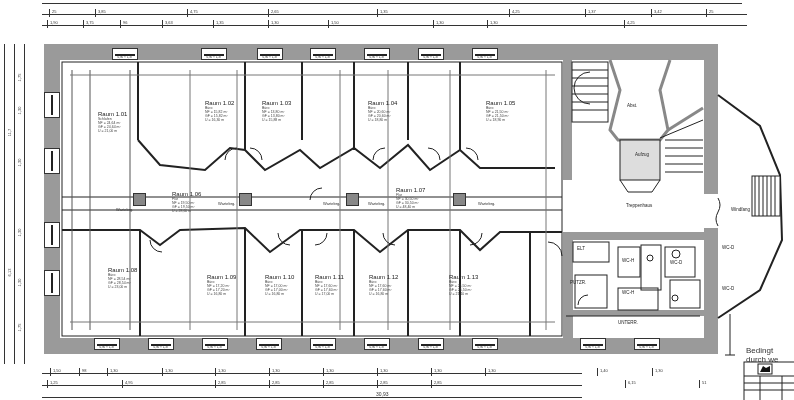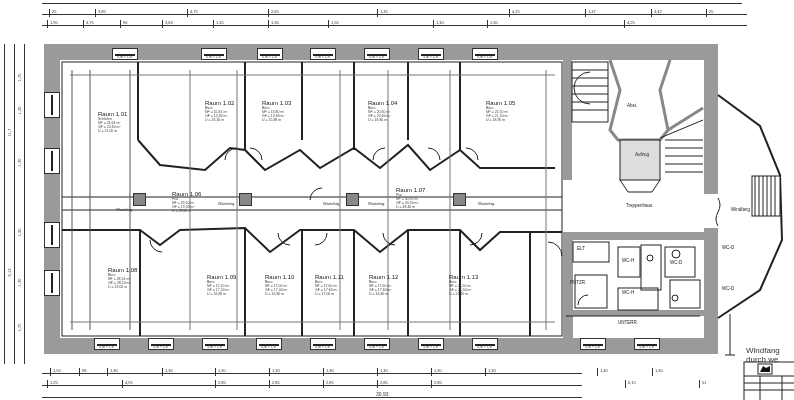--- a/index.html
+++ b/index.html
@@ -466,13 +466,13 @@
     <div class="room-lbl" style="left: 722px; top: 286px; font-size: 4.5px;">WC-D</div>
   </div>
 <div id="corridor-labels">
     <div class="dim" style="left: 116px; top: 207px;">Wartebrg.</div>
     <div class="dim" style="left: 218px; top: 201px;">Wartebrg.</div>
     <div class="dim" style="left: 323px; top: 201px;">Wartebrg.</div>
     <div class="dim" style="left: 368px; top: 201px;">Wartebrg.</div>
     <div class="dim" style="left: 478px; top: 201px;">Wartebrg.</div>
   </div>
 
-<div class="abs" style="left:746px;top:346px;font-size:8px;color:#333;">Windfang durch we</div>
+<div class="abs" style="left:746px;top:346px;font-size:8px;color:#333;">Bedingt durch we</div>
 
 </body></html>

